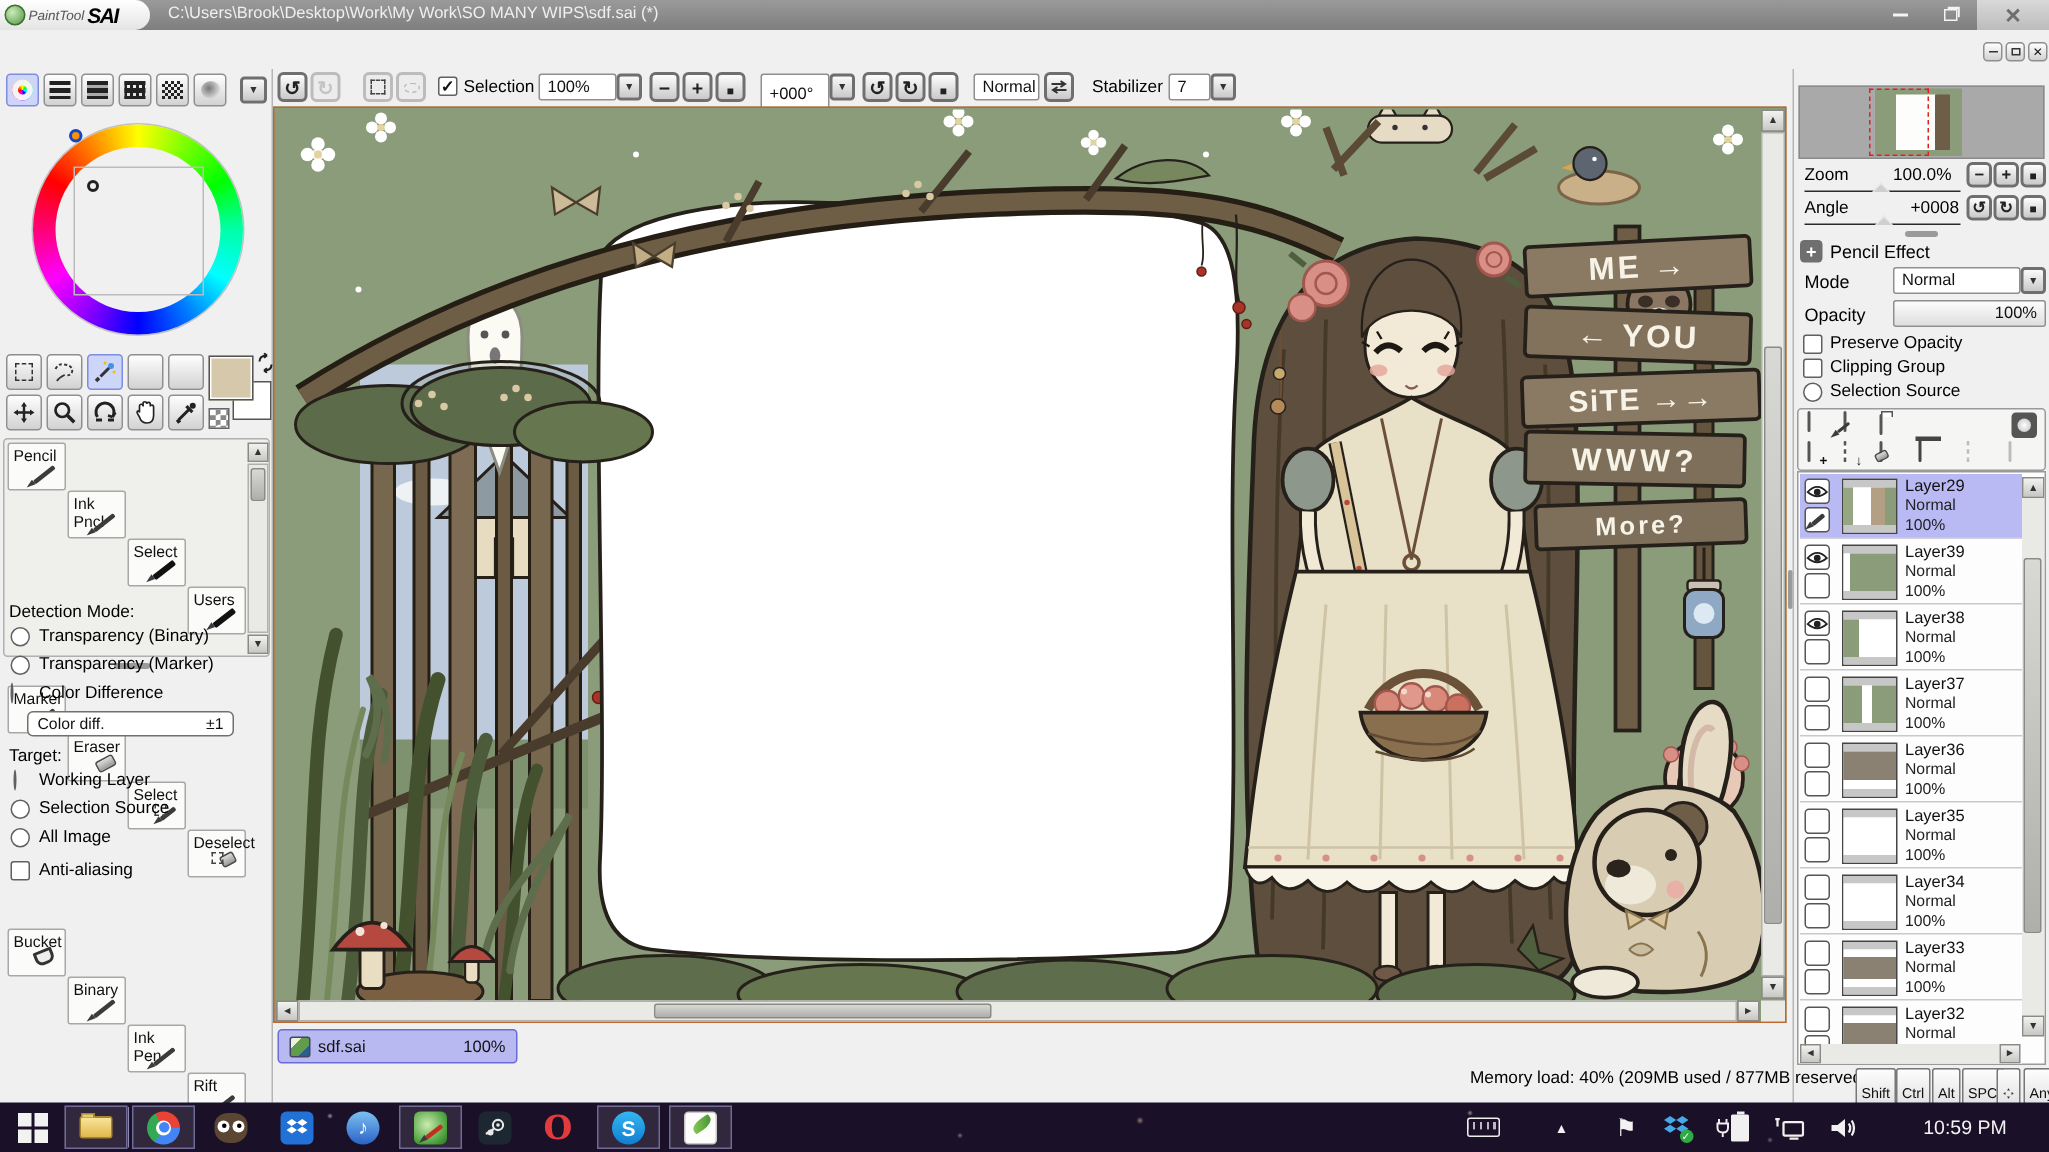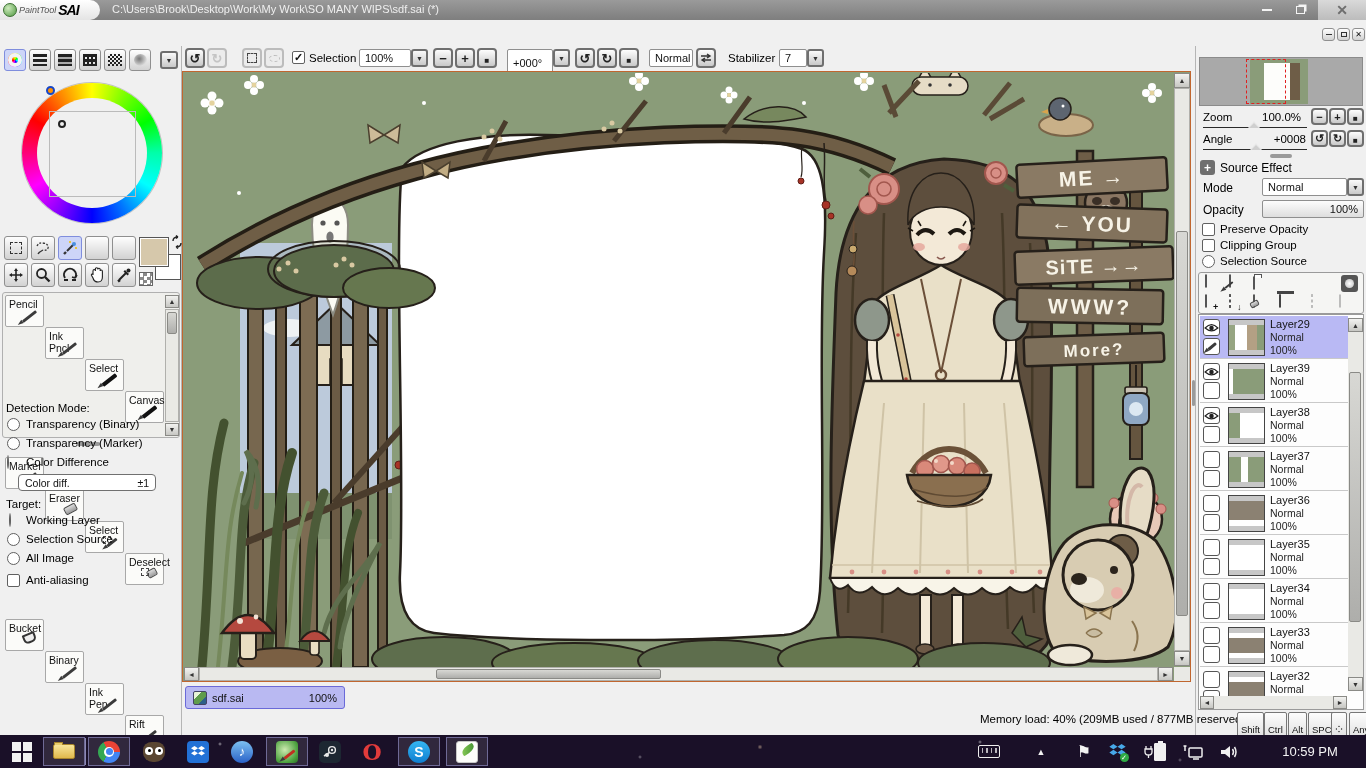--- a/index.html
+++ b/index.html
@@ -291,21 +291,21 @@
     <svg class="abs" style="left:170px;top:189px" width="14" height="14" viewBox="0 0 14 14">
         <path d="M3 6 Q3 2 8 2 M8 2 L6 0.5 M8 2 L6 3.5 M11 8 Q11 12 6 12 M6 12 L8 10.5 M6 12 L8 13.5" stroke="#222" stroke-width="1.4" fill="none"></path>
       </svg>
     <div class="abs checker" style="left:139px;top:226px;width:14px;height:14px;background-size:7px 7px"></div>
 
     
     <div class="abs" style="left:2px;top:246px;width:178px;height:146px;border:1px solid #b0b0b0;border-radius:3px;background:#efefec">
       <div class="abs tool-cell" style="left:2px;top:2px;width:39px;height:32px"><span>Pencil</span><span class="pen"></span></div>
       <div class="abs tool-cell" style="left:42px;top:2px;width:39px;height:32px"><span>Ink Pncl</span><span class="pen"></span></div>
       <div class="abs tool-cell" style="left:82px;top:2px;width:39px;height:32px"><span>Select</span><span class="pen" style="background:#111;height:4px"></span></div>
-      <div class="abs tool-cell" style="left:122px;top:2px;width:39px;height:32px"><span>Canvas</span><span class="pen" style="background:#111;height:4px"></span></div>
+      <div class="abs tool-cell" style="left:122px;top:2px;width:39px;height:32px"><span>Users</span><span class="pen" style="background:#111;height:4px"></span></div>
       <div class="abs tool-cell" style="left:2px;top:36px;width:39px;height:32px"><span>Marker</span><span class="pen"></span></div>
       <div class="abs tool-cell" style="left:42px;top:36px;width:39px;height:32px"><span>Eraser</span><span class="erz"></span></div>
       <div class="abs tool-cell" style="left:82px;top:36px;width:39px;height:32px"><span>Select</span><span class="pen" style="width:12px"></span><span class="dashedbox" style="left:auto;right:12px;top:14px;width:8px;height:8px"></span></div>
       <div class="abs tool-cell" style="left:122px;top:36px;width:39px;height:32px"><span>Deselect</span><span class="erz" style="width:10px"></span><span class="dashedbox" style="left:auto;right:14px;top:14px;width:8px;height:8px"></span></div>
       <div class="abs tool-cell" style="left:2px;top:70px;width:39px;height:32px"><span>Bucket</span><span class="bkt"></span></div>
       <div class="abs tool-cell" style="left:42px;top:70px;width:39px;height:32px"><span>Binary</span><span class="pen"></span></div>
       <div class="abs tool-cell" style="left:82px;top:70px;width:39px;height:32px"><span>Ink Pen</span><span class="pen"></span></div>
       <div class="abs tool-cell" style="left:122px;top:70px;width:39px;height:32px"><span>Rift</span><span class="pen" style="width:18px"></span></div>
       <div class="abs sb-btn" style="left:162px;top:2px;width:14px;height:13px">▲</div>
       <div class="abs scroll-track" style="left:162px;top:16px;width:14px;height:113px">
@@ -711,21 +711,21 @@
     </div>
   <div class="abs tbtn" style="left:1329px;top:130px;width:17px;height:17px;font-size:11px">
       <span class="i-cw"></span>
     </div>
   <div class="abs tbtn" style="left:1347px;top:130px;width:17px;height:17px;font-size:11px">
       <span class="i-stop"></span>
     </div>
   <div class="abs dash" style="left:1270px;top:154px;width:22px;height:4px"></div>
 
   <div class="abs" style="left:1200px;top:160px;width:15px;height:15px;background:#6f6f6f;border-radius:3px;display:flex;align-items:center;justify-content:center;color:#fff;font-weight:bold;font-size:12px">+</div>
-  <span class="abs lbl" style="left:1220px;top:161px;font-size:12px">Source Effect</span>
+  <span class="abs lbl" style="left:1220px;top:161px;font-size:12px">Pencil Effect</span>
 
   <span class="abs lbl" style="left:1203px;top:181px;font-size:12px">Mode</span>
   <div class="abs combo" style="left:1262px;top:178px;width:85px;height:18px">
       <span>Normal</span>
     </div>
   <div class="abs dd" style="left:1347px;top:178px;width:17px;height:18px"></div>
 
   <span class="abs lbl" style="left:1203px;top:203px;font-size:12px">Opacity</span>
   <div class="abs" style="left:1262px;top:200px;width:102px;height:18px;border:1px solid #8f8f8f;border-radius:2px;background:linear-gradient(#fdfdfd,#dedede);display:flex;align-items:center;justify-content:flex-end;padding-right:5px">
     <span>100%</span>

